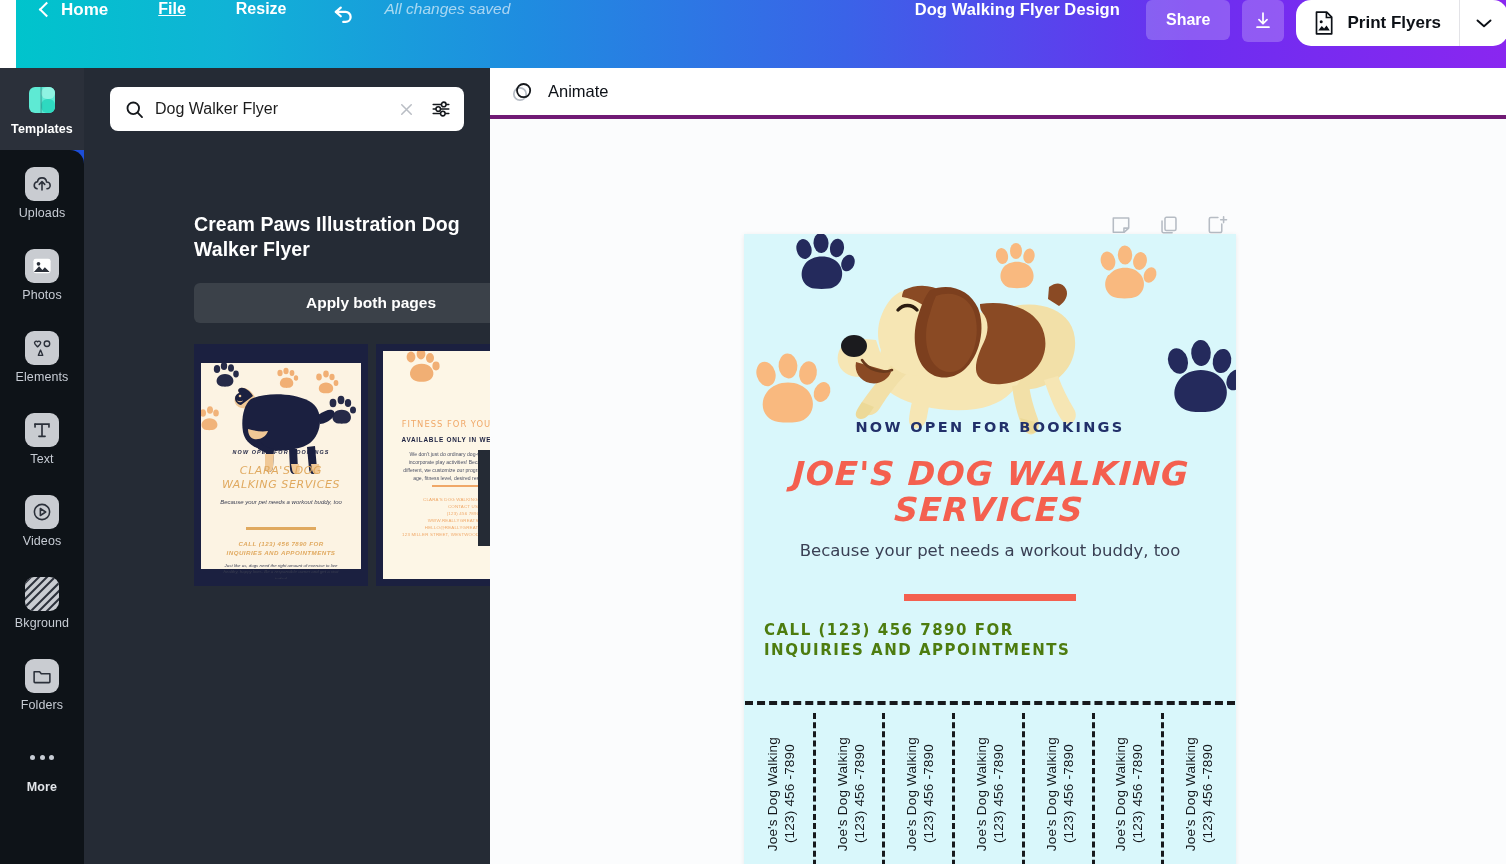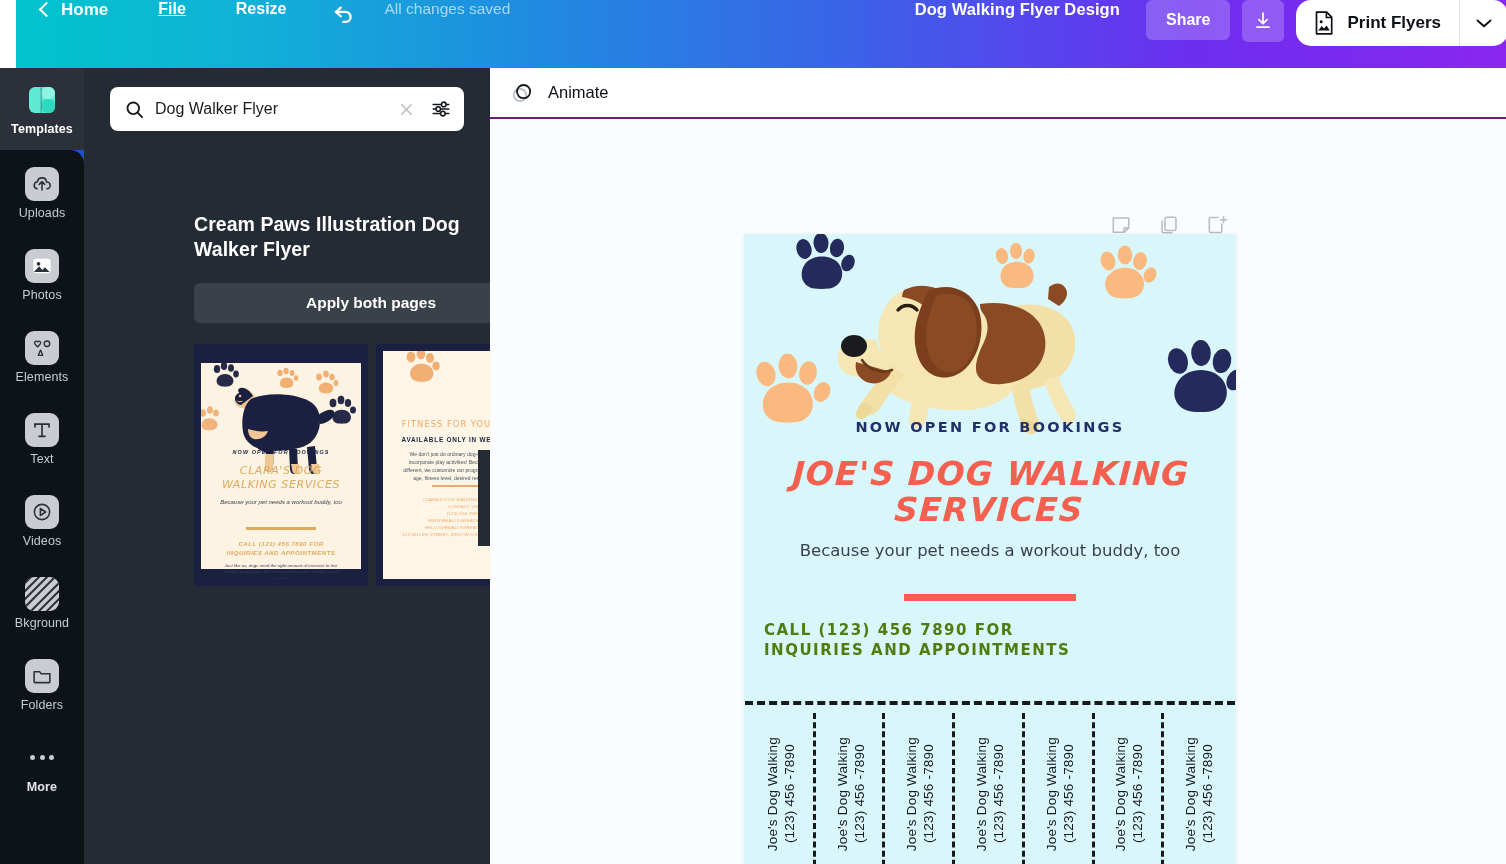--- a/index.html
+++ b/index.html
@@ -21,21 +21,21 @@
     display:flex; align-items:center; gap:9px;
     margin-left: 25px; color:#fff; font-size:17px; font-weight:700;
     cursor:pointer;
   }
   .chev-left { width:11px; height:11px; border-left:2.2px solid #fff; border-bottom:2.2px solid #fff;
     transform: rotate(45deg); display:inline-block; margin-bottom:1px;}
   .tb-item { color:#fff; font-size:16px; font-weight:700; cursor:pointer; }
   .tb-file { margin-left: 50px; text-decoration: underline; }
   .tb-resize { margin-left: 50px; }
   .tb-undo { margin-left: 44px; cursor:pointer; display:flex; align-items:center; }
-  .tb-saved { margin-left: 28px; color: rgba(255,255,255,.62); font-size:15.5px; }
+  .tb-saved { margin-left: 28px; color: rgba(255,255,255,.62); font-size:15.5px; font-style: italic; }
   .tb-spacer { flex: 1; }
   .tb-title { color:#fff; font-size:16.5px; font-weight:600; letter-spacing:.1px; }
   .tb-share {
     margin-left: 26px; background: rgba(255,255,255,.22); color:#fff;
     font-size:16px; font-weight:700; padding: 11px 20px; border-radius:6px; cursor:pointer;
   }
   .tb-dl {
     margin-left: 12px; background: rgba(255,255,255,.22); border-radius:6px;
     width:42px; height:42px; display:flex; align-items:center; justify-content:center; cursor:pointer;
   }
@@ -138,21 +138,21 @@
   .collapse {
     position:absolute; left:478px; top:450px; width:30px; height:96px;
     background:#252b35; border-radius: 0 16px 16px 0;
     display:flex; align-items:center; justify-content:center; cursor:pointer;
   }
 
   
   .editor { position:absolute; left:490px; top:68px; width:1016px; height:796px; background:#fff; }
   .animbar {
     position:absolute; left:0; top:0; width:1016px; height:51px;
-    background:#fff; border-bottom:2px solid #701a75;
+    background:#fff; border-bottom:4px solid #701a75;
     display:flex; align-items:center; padding-left:20px; gap:12px;
   }
   .anim-lab { font-size:16.5px; color:#0d1117; font-weight:400; cursor:pointer;}
   .canvas-area { position:absolute; left:0; top:51px; width:1016px; height:745px; background:#fbfcfd; }
 
   .pagetools { position:absolute; left:619px; top:94px; display:flex; gap:24px; }
   .ptool { width:24px; height:24px; cursor:pointer; display:flex; align-items:center; justify-content:center;}
 
   
   .flyer {

